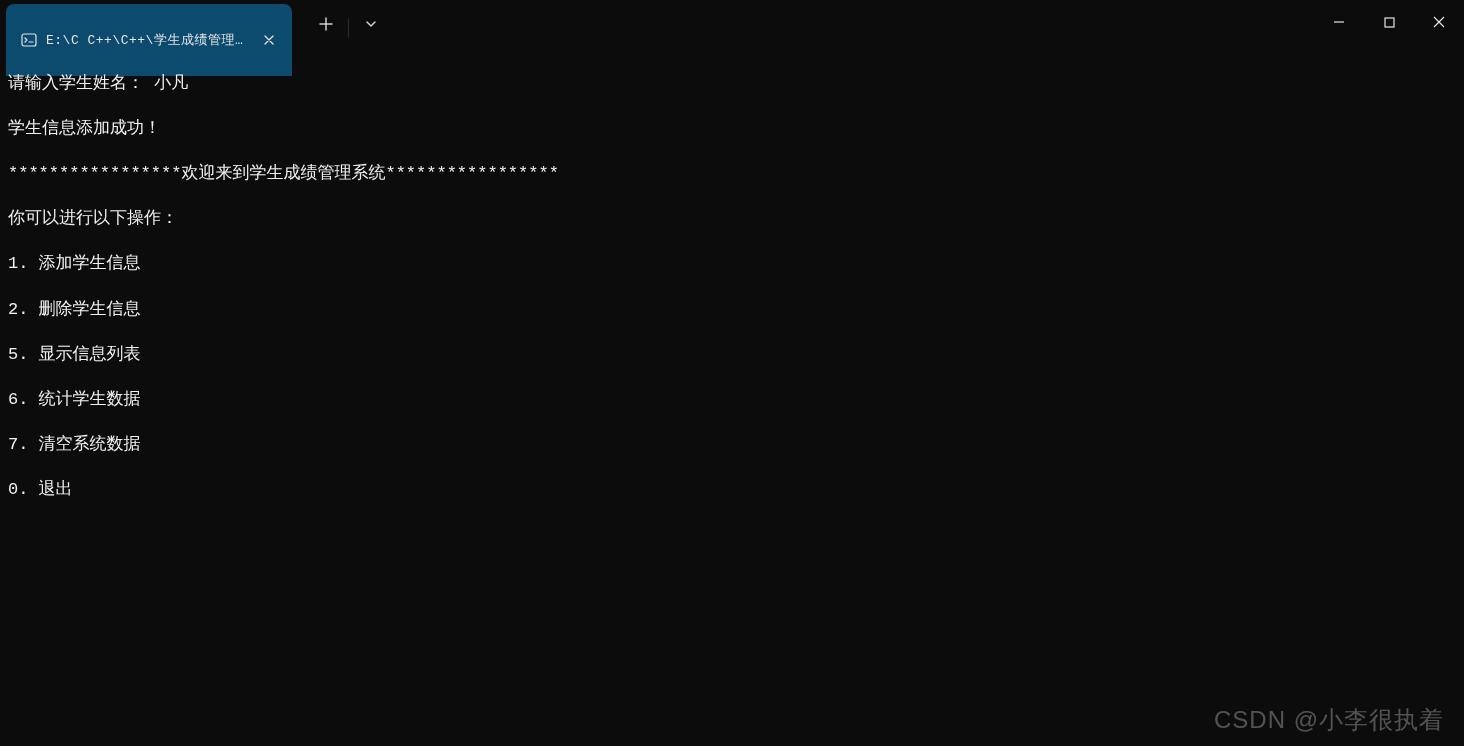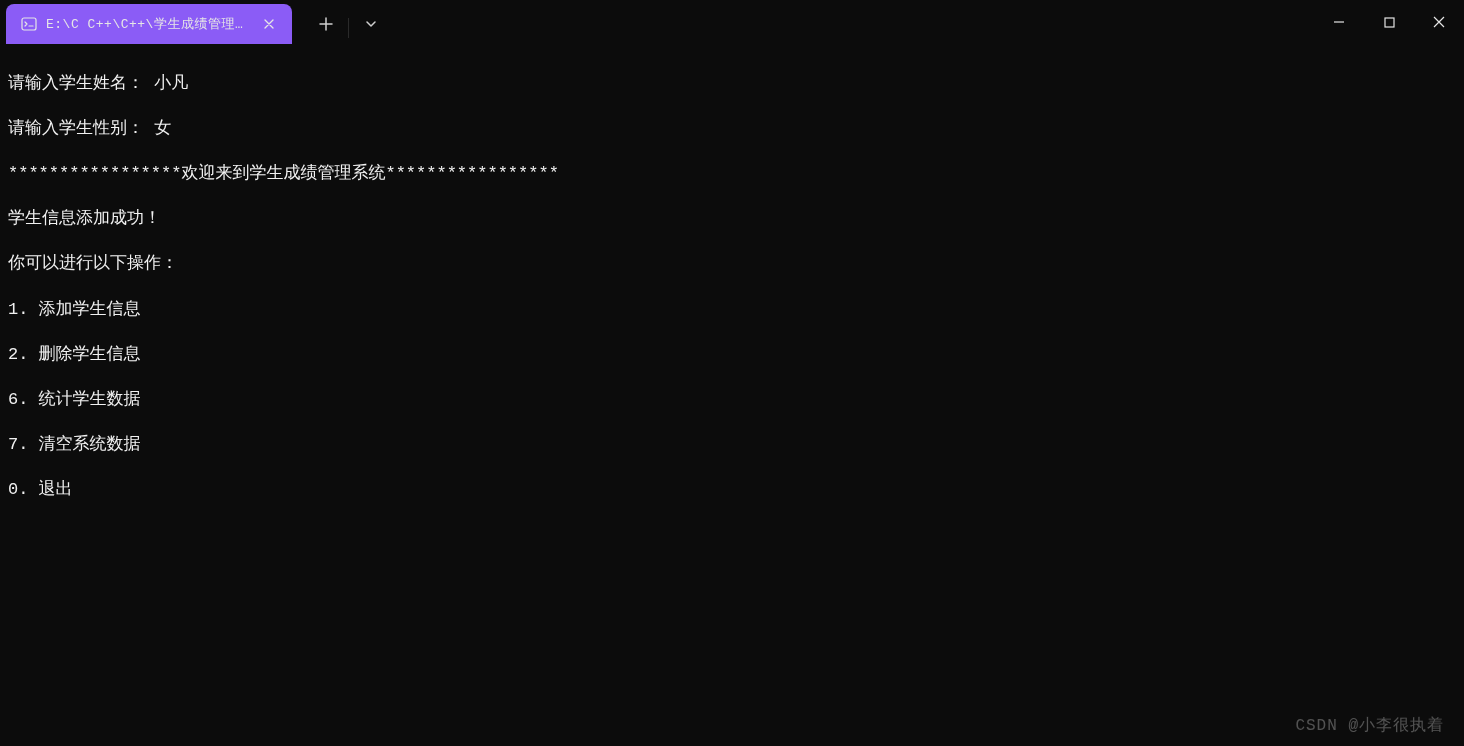--- a/index.html
+++ b/index.html
@@ -1,26 +1,26 @@
 <!DOCTYPE html>
 <html><head>
 <meta charset="utf-8">
 <style>
   html,body{margin:0;padding:0;width:1464px;height:746px;background:#0c0c0c;font-family:"Microsoft YaHei",Consolas,"Courier New",monospace;color:#e6e6e6;overflow:hidden}
   .titlebar{display:flex;align-items:stretch;height:44px;background:#0c0c0c}
-  .tab{display:flex;align-items:center;gap:8px;background:#8b5cf6;padding:0 14px;border-radius:8px 8px 0 0;margin-top:4px;margin-left:6px;height:40px;min-width:0}
+  .tab{display:flex;align-items:center;gap:8px;background:#0c4a6e;padding:16px 14px;border-radius:8px 8px 0 0;margin-top:4px;margin-left:6px;height:40px;min-width:0}
   .tab .ico{width:18px;height:18px;display:flex;align-items:center;justify-content:center;color:#e6e6e6}
   .tab .title{color:#e6e6e6;font-size:13px;white-space:nowrap;overflow:hidden;text-overflow:ellipsis;max-width:200px;letter-spacing:.5px}
   .tab .close{margin-left:6px;color:#e6e6e6;font-size:14px;line-height:1;display:flex;align-items:center;justify-content:center;width:18px;height:18px;border-radius:3px}
   .tbar-right{margin-left:16px;display:flex;align-items:center;gap:4px}
   .tbtn{width:36px;height:36px;display:flex;align-items:center;justify-content:center;color:#d0d0d0;font-size:16px;border-radius:4px;margin-top:4px}
   .winctrls{margin-left:auto;display:flex;align-items:stretch}
   .wbtn{width:50px;height:44px;display:flex;align-items:center;justify-content:center;color:#e6e6e6}
   .term{padding:6px 8px 0 8px;font-size:17px;line-height:22.6px;white-space:pre;color:#f1f1f1;font-family:"NSimSun","SimSun",Consolas,"Courier New",monospace}
-  .watermark{position:absolute;right:20px;bottom:10px;color:rgba(230,230,230,.32);font-size:16px;letter-spacing:1px;font-family:Liberation Mono, monospace}
+  .watermark{position:absolute;right:20px;bottom:10px;color:rgba(230,230,230,.32);font-size:24px;letter-spacing:1px;font-family:Liberation Sans, sans-serif}
   .row{display:block}
   .divider{height:1px}
 </style>
 </head>
 <body>
 
 <div class="titlebar">
   <div class="tab">
     <span class="ico">
       <svg width="16" height="16" viewBox="0 0 16 16" fill="none">
@@ -62,26 +62,26 @@
     <div class="wbtn">
       <svg width="12" height="12" viewBox="0 0 12 12">
           <path d="M1 1l10 10M11 1L1 11" stroke="#e6e6e6" stroke-width="1.2"></path>
         </svg>
     </div>
   </div>
 </div>
 
 <div class="term">
 <span class="row"><span>请输入学生姓名： </span><span>小凡</span></span>
-<span class="row"><span>请输入学生性别： </span><span>女</span></span>
+<span class="row">学生信息添加成功！</span>
 <span class="row">*****************欢迎来到学生成绩管理系统*****************</span>
-<span class="row">学生信息添加成功！</span>
 <span class="row">你可以进行以下操作：</span>
 <span class="row">1. 添加学生信息</span>
 <span class="row">2. 删除学生信息</span>
+<span class="row">5. 显示信息列表</span>
 <span class="row">6. 统计学生数据</span>
 <span class="row">7. 清空系统数据</span>
 <span class="row">0. 退出</span>
 
 
 
 
 
 
 

